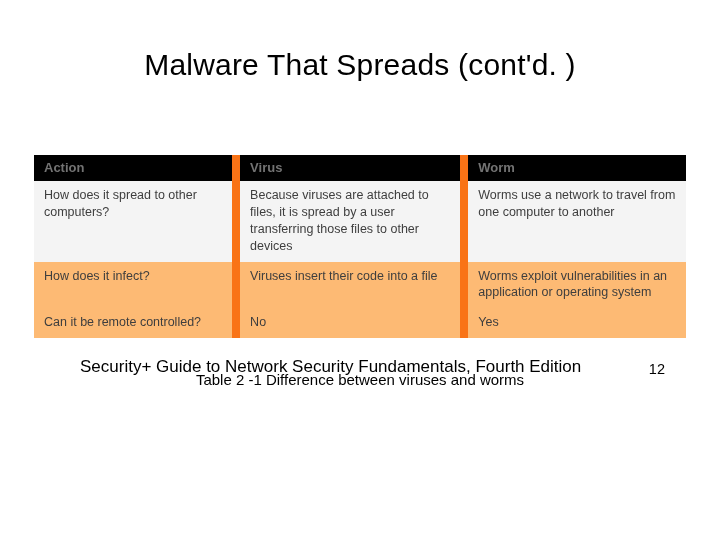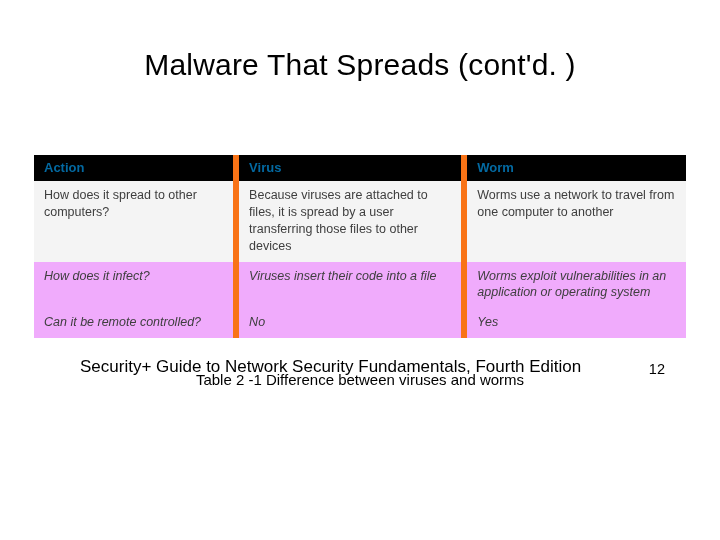--- a/index.html
+++ b/index.html
@@ -35,45 +35,44 @@
     width: 652px;
   }
   table {
     width: 100%;
     border-collapse: collapse;
     font-size: 12.5px;
     color: #3e3e3e;
   }
   thead th {
     background: #000;
-    color: #0369a1;
+    color: #737373;
     text-align: left;
     font-weight: 700;
     padding: 5px 10px 6px 10px;
     font-size: 13px;
   }
   tbody td {
     padding: 6px 10px 7px 10px;
     vertical-align: top;
     line-height: 1.35;
   }
   tbody tr.light td {
     background: #f4f4f4;
   }
   tbody tr.dark td {
-    background: #f0abfc;
-    font-style: italic;
+    background: #fdba74;
   }
   .col-action { width: 31%; }
   .col-virus  { width: 35%; }
   .col-worm   { width: 34%; }
   
   thead th + th,
   tbody td + td {
-    border-left: 6px solid #f97316;
+    border-left: 8px solid #f97316;
   }
   .caption {
     position: absolute;
     top: 364px;
     left: 0;
     right: 0;
     text-align: center;
     font-size: 15px;
     margin-top: 7px;
   }

